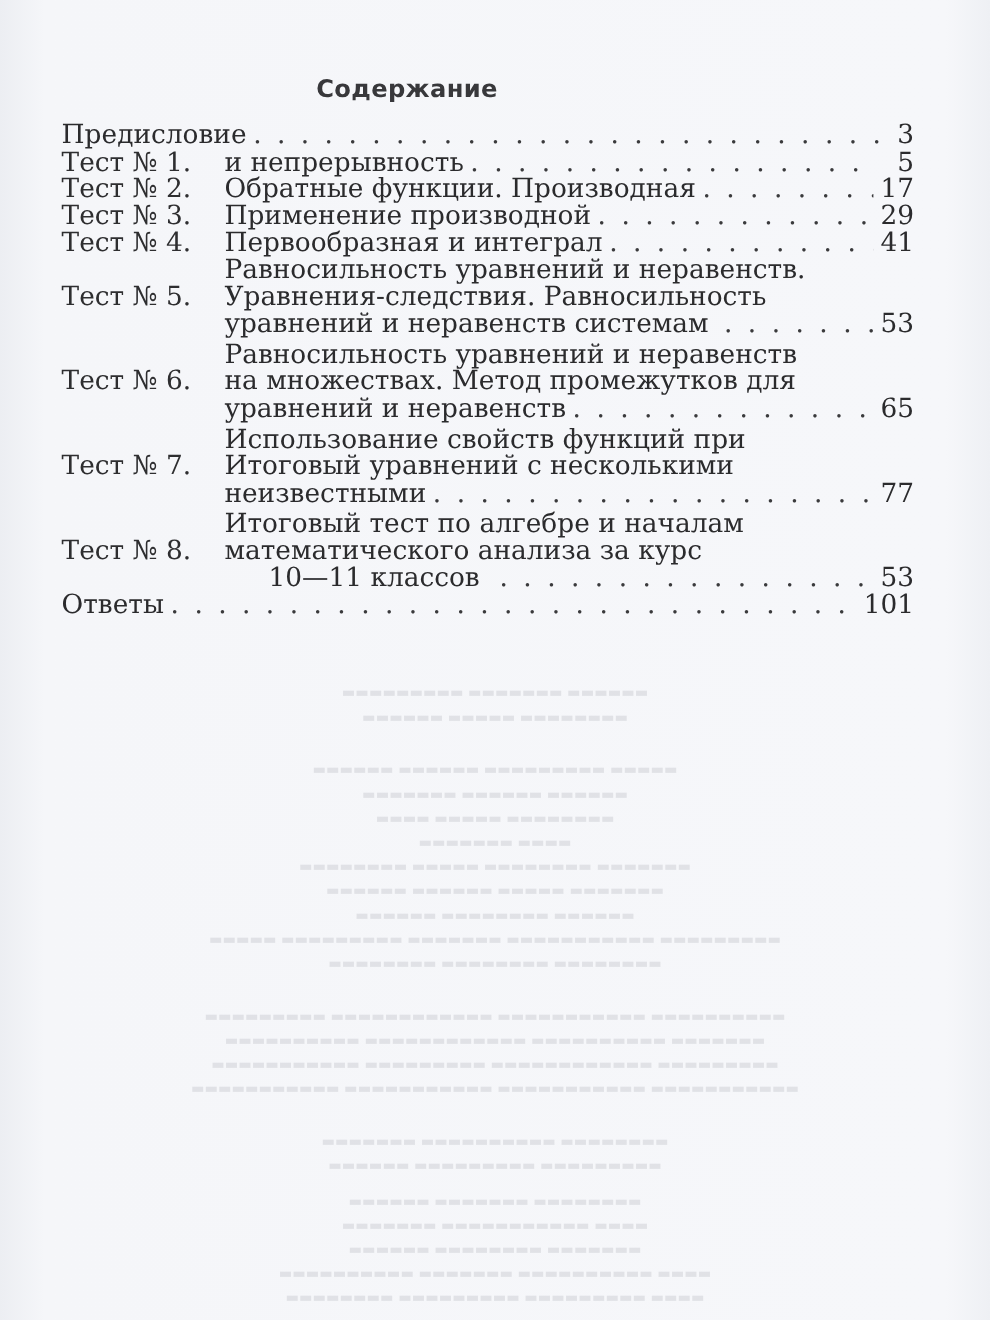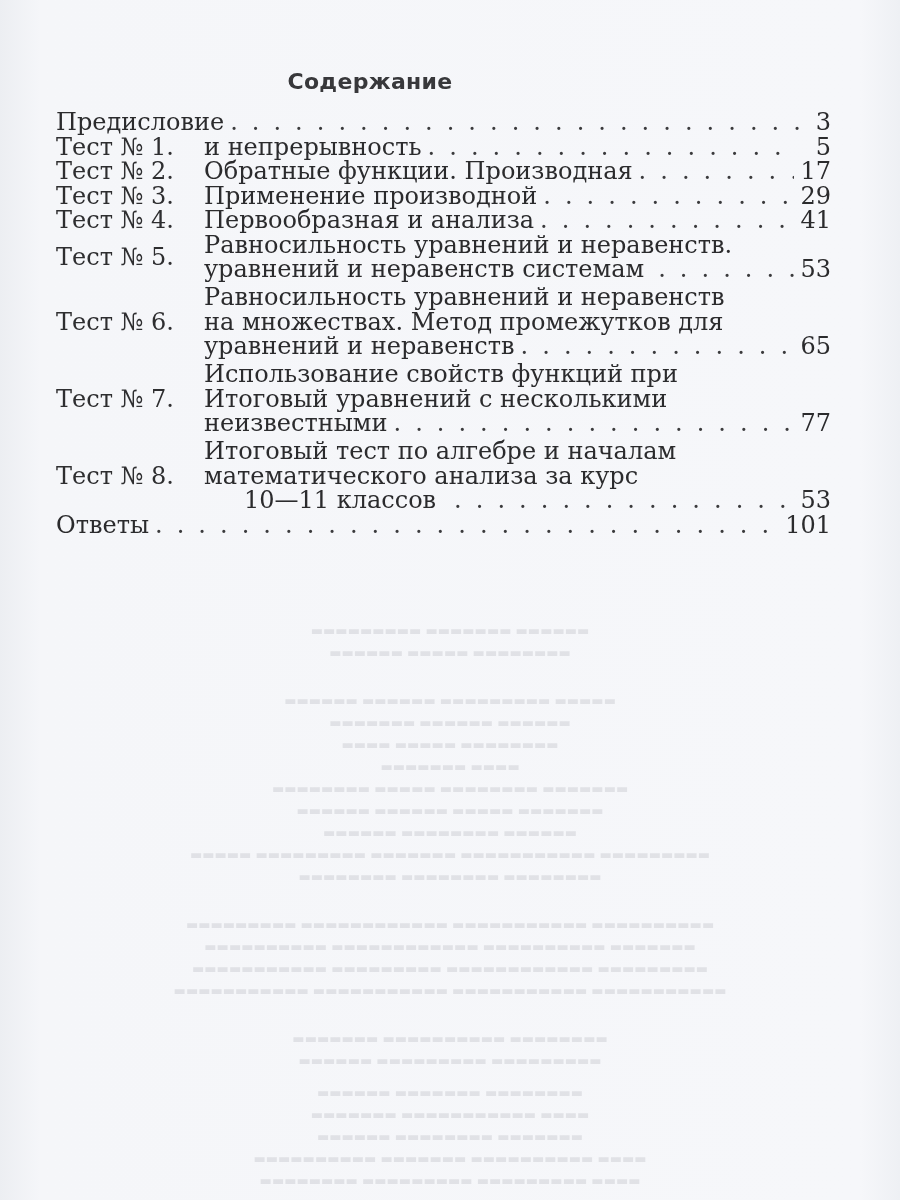--- a/index.html
+++ b/index.html
@@ -166,32 +166,35 @@
           <span class="dots">. . . . . . . . . . . . . . . . . . . . . . . . . . . . . . . . . . .</span>
           <span class="page-num">29</span>
         </div>
       </div>
     </div>
 
     <div class="entry">
       <span class="label">Тест № 4.</span>
       <div class="body">
         <div class="line">
-          <span class="txt">Первообразная и анализа</span>
+          <span class="txt">Первообразная и интеграл</span>
           <span class="dots">. . . . . . . . . . . . . . . . . . . . . . . . . . . . . . . . . . .</span>
           <span class="page-num">41</span>
         </div>
       </div>
     </div>
 
     <div class="entry">
       <span class="label">Тест № 5.</span>
       <div class="body">
         <div class="line">
             <span class="txt">Равносильность уравнений и неравенств.</span>
+          </div>
+        <div class="line">
+            <span class="txt">Уравнения-следствия. Равносильность</span>
           </div>
         <div class="line">
           <span class="txt">уравнений и неравенств системам</span>
           <span class="dots" style="margin-left:14px">. . . . . . . . . . . . . . . . . . . .</span>
           <span class="page-num">53</span>
         </div>
       </div>
     </div>
 
     <div class="gap"></div>

